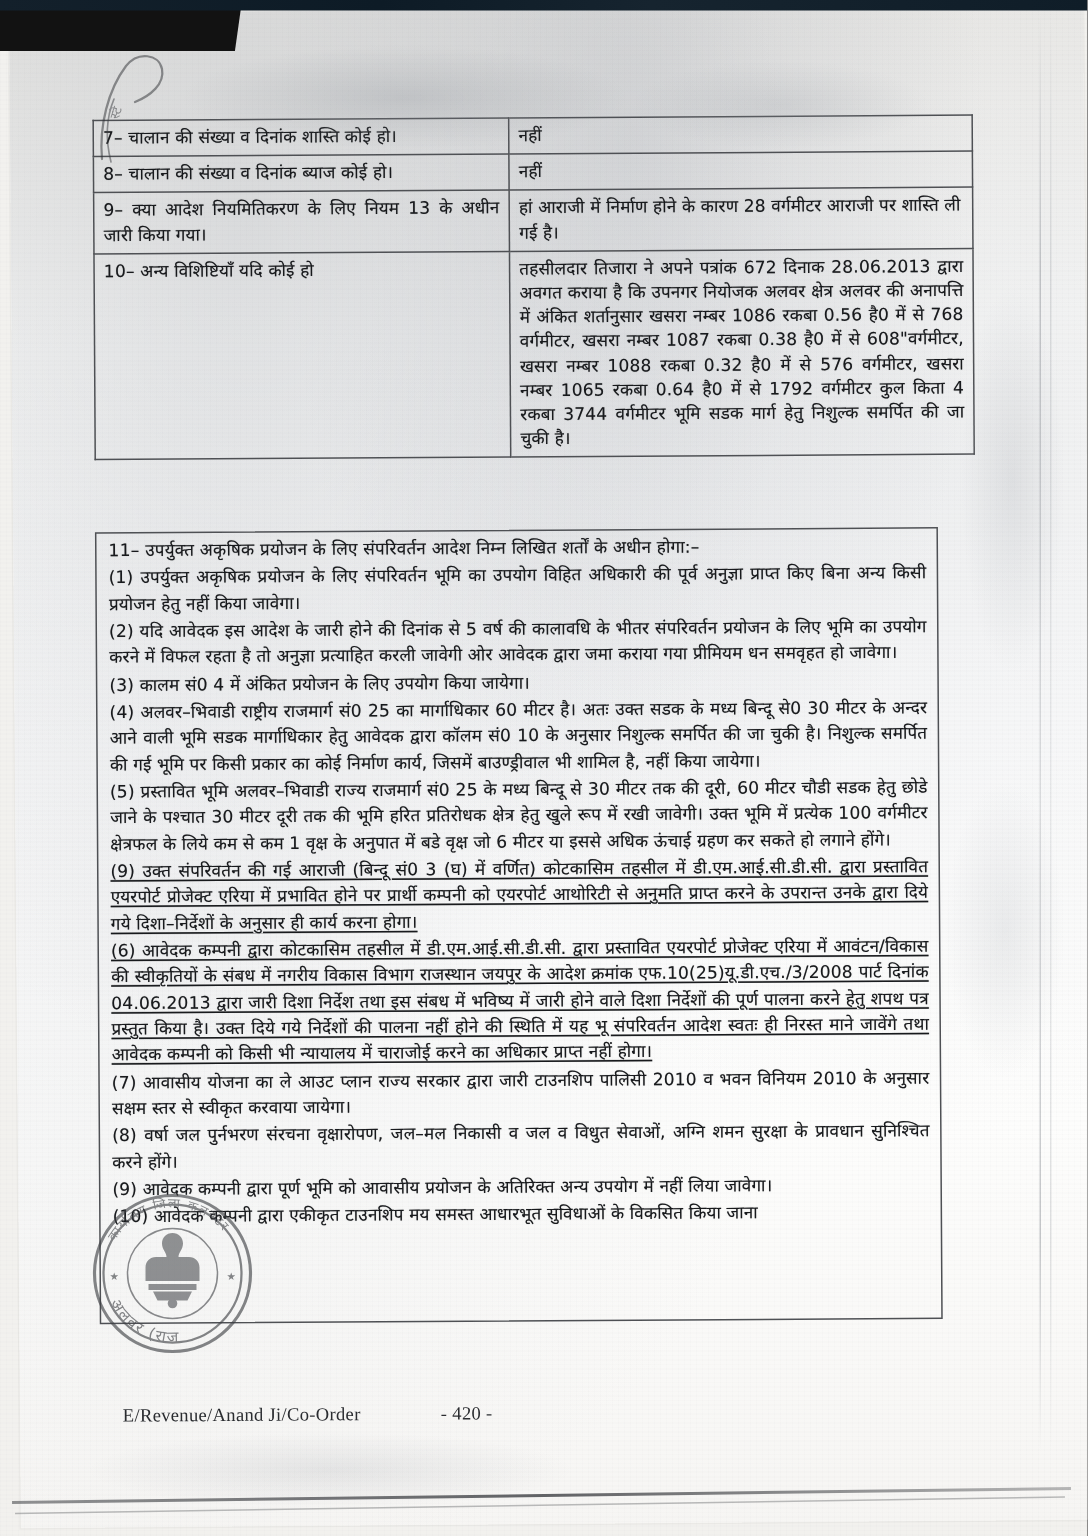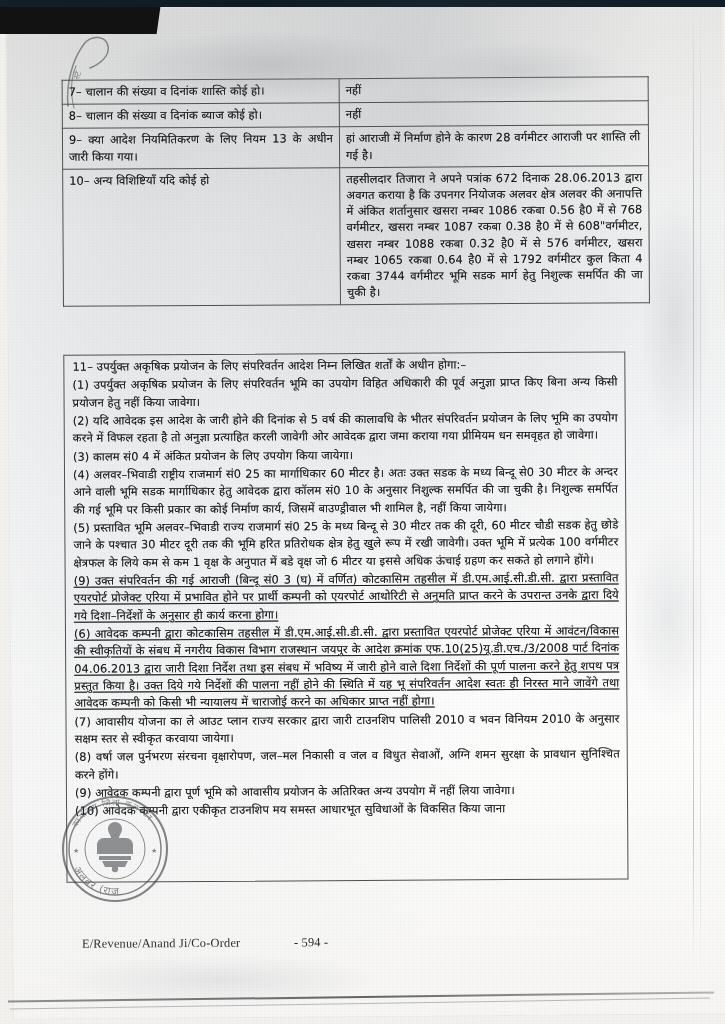--- a/index.html
+++ b/index.html
@@ -233,21 +233,21 @@
       <p class="cl u">(9) उक्त संपरिवर्तन की गई आराजी (बिन्दू सं0 3 (घ) में वर्णित) कोटकासिम तहसील में डी.एम.आई.सी.डी.सी. द्वारा प्रस्तावित एयरपोर्ट प्रोजेक्ट एरिया में प्रभावित होने पर प्रार्थी कम्पनी को एयरपोर्ट आथोरिटी से अनुमति प्राप्त करने के उपरान्त उनके द्वारा दिये गये दिशा–निर्देशों के अनुसार ही कार्य करना होगा।</p>
       <p class="cl u">(6) आवेदक कम्पनी द्वारा कोटकासिम तहसील में डी.एम.आई.सी.डी.सी. द्वारा प्रस्तावित एयरपोर्ट प्रोजेक्ट एरिया में आवंटन/विकास की स्वीकृतियों के संबध में नगरीय विकास विभाग राजस्थान जयपुर के आदेश क्रमांक एफ.10(25)यू.डी.एच./3/2008 पार्ट दिनांक 04.06.2013 द्वारा जारी दिशा निर्देश तथा इस संबध में भविष्य में जारी होने वाले दिशा निर्देशों की पूर्ण पालना करने हेतु शपथ पत्र प्रस्तुत किया है। उक्त दिये गये निर्देशों की पालना नहीं होने की स्थिति में यह भू संपरिवर्तन आदेश स्वतः ही निरस्त माने जावेंगे तथा आवेदक कम्पनी को किसी भी न्यायालय में चाराजोई करने का अधिकार प्राप्त नहीं होगा।</p>
       <p class="cl">(7) आवासीय योजना का ले आउट प्लान राज्य सरकार द्वारा जारी टाउनशिप पालिसी 2010 व भवन विनियम 2010 के अनुसार सक्षम स्तर से स्वीकृत करवाया जायेगा।</p>
       <p class="cl">(8) वर्षा जल पुर्नभरण संरचना वृक्षारोपण, जल–मल निकासी व जल व विधुत सेवाओं, अग्नि शमन सुरक्षा के प्रावधान सुनिश्चित करने होंगे।</p>
       <p class="cl">(9) आवेदक कम्पनी द्वारा पूर्ण भूमि को आवासीय प्रयोजन के अतिरिक्त अन्य उपयोग में नहीं लिया जावेगा।</p>
       <p class="cl">(10) आवेदक कम्पनी द्वारा एकीकृत टाउनशिप मय समस्त आधारभूत सुविधाओं के विकसित किया जाना</p>
     </div>
 
     <div class="footer">
       <span class="path">E/Revenue/Anand Ji/Co-Order</span>
-      <span class="pageno">- 594 -</span>
+      <span class="pageno">- 420 -</span>
     </div>
 
   </div>
 
   <svg class="stamp-top" viewBox="0 0 66 78">
     <path d="M6 72 C4 50 10 26 22 10 C30 0 44 2 46 12 C48 22 38 30 28 34" fill="none" stroke="#2e3034" stroke-width="1.5" stroke-linecap="round"></path>
     <path d="M12 74 C8 58 9 44 14 32" fill="none" stroke="#3a3c40" stroke-width="1.1" stroke-linecap="round"></path>
     <text x="17" y="46" font-family="DejaVu Sans, sans-serif" font-size="9" fill="#34363a" transform="rotate(-72 17 46)">स्टे</text>
   </svg>
 

